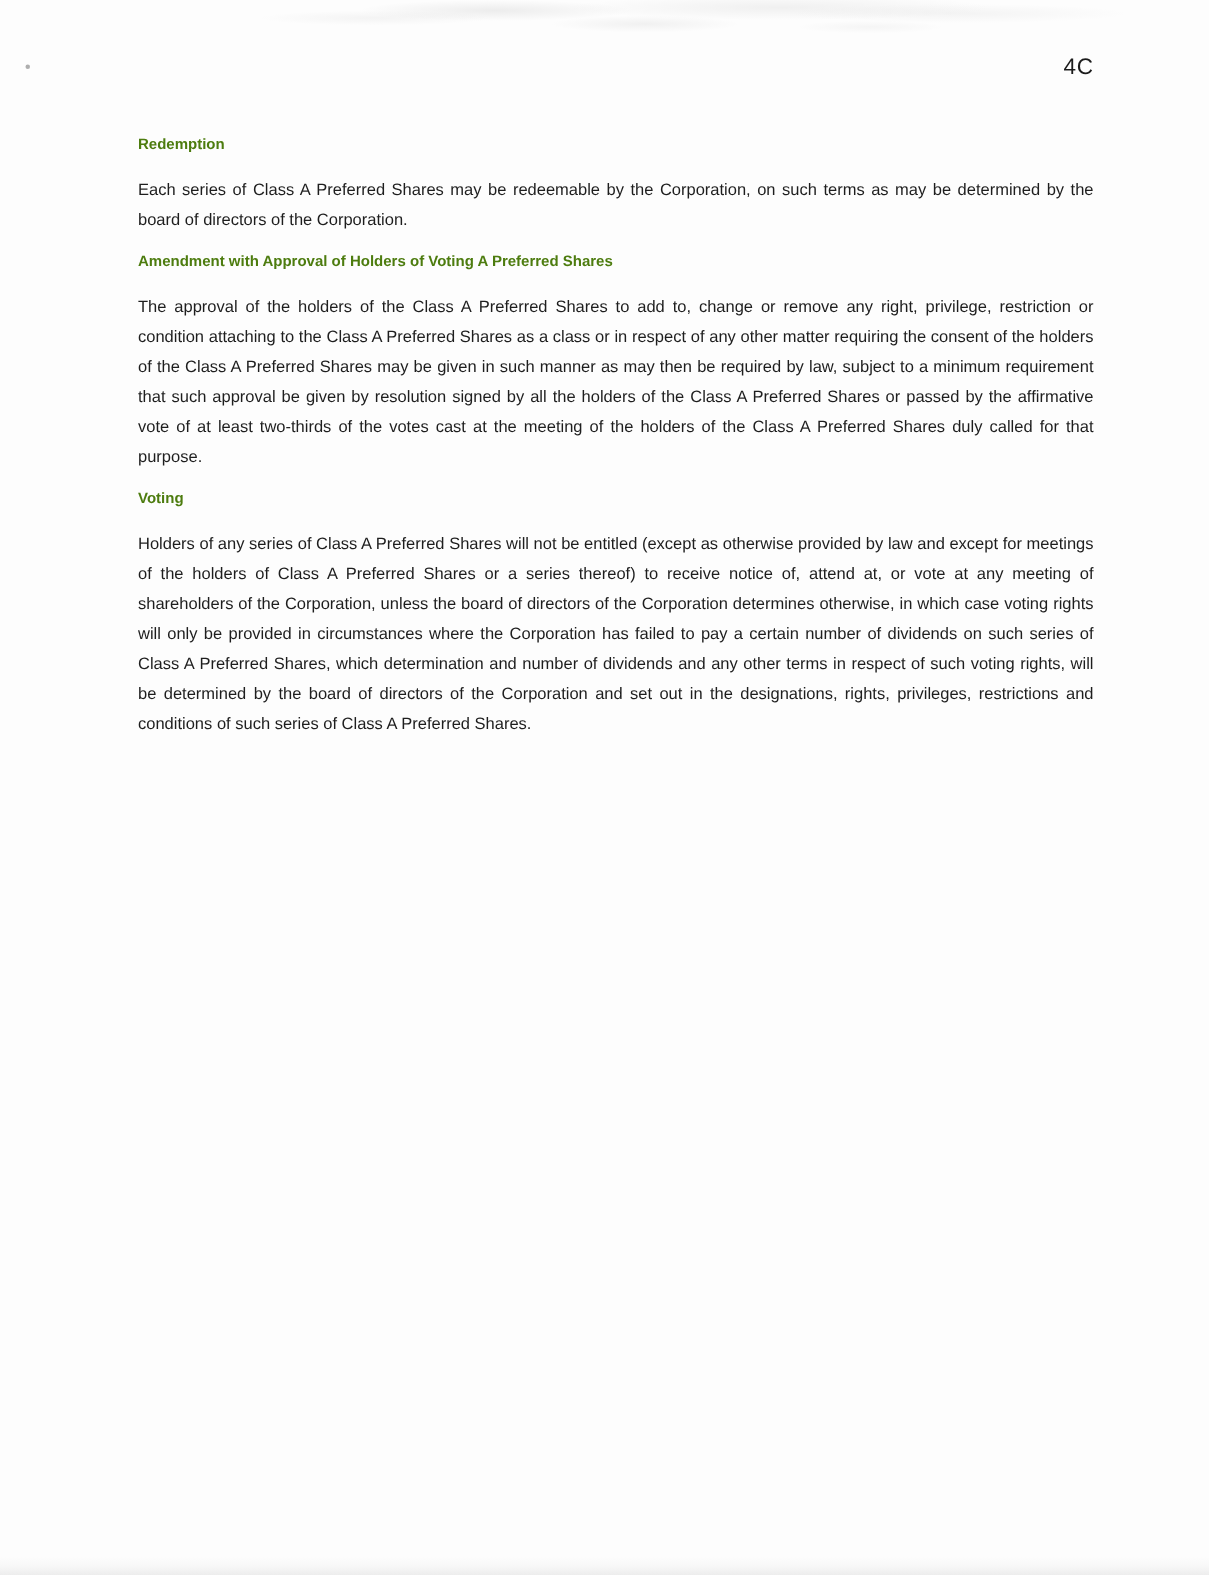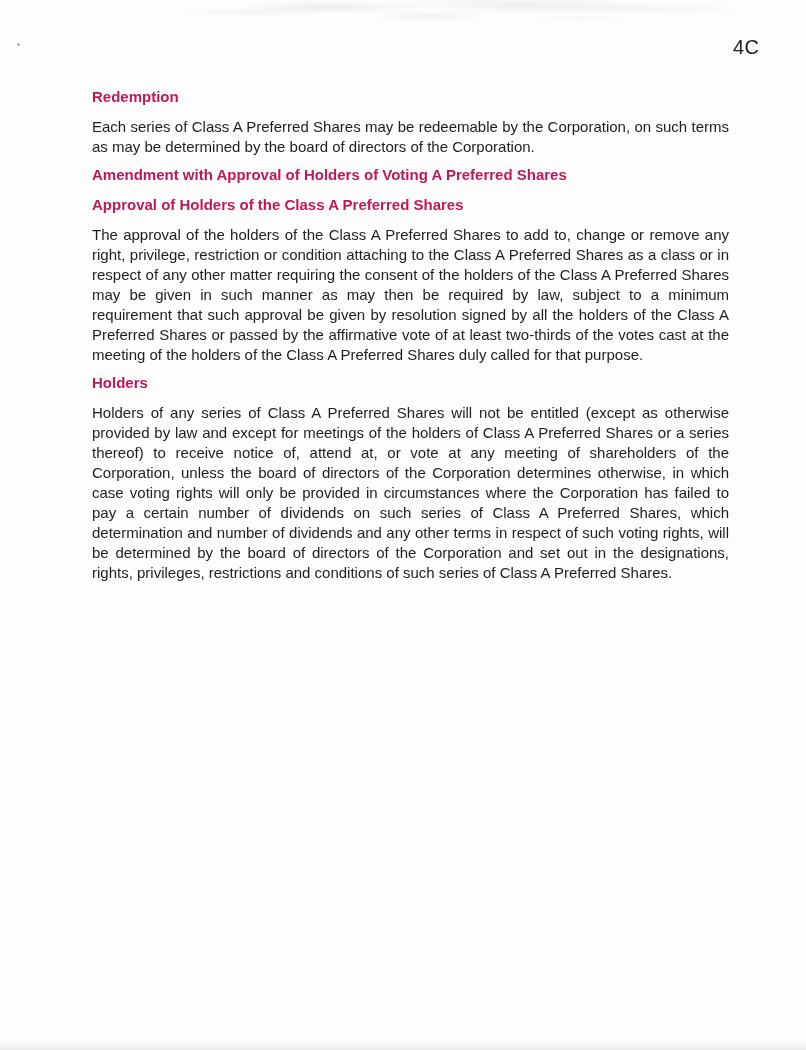--- a/index.html
+++ b/index.html
@@ -46,43 +46,42 @@
     background: linear-gradient(to bottom,
       rgba(130,130,130,0) 0%,
       rgba(130,130,130,0.05) 55%,
       rgba(120,120,120,0.12) 100%);
     pointer-events: none;
   }
   .page-number {
     position: absolute;
     top: 36px;
     left: 709px;
-    font-size: 20px;
+    font-size: 15px;
     letter-spacing: 0.5px;
     color: #1b1b1b;
-    margin-left: 24px;
   }
   .content {
     position: absolute;
     top: 87px;
     left: 92px;
     width: 637px;
   }
   .content section {
     margin: 0 0 5px 0;
   }
   .content h2 {
-    font-size: 15px;
+    font-size: 10px;
     line-height: 20px;
     font-weight: bold;
-    color: #be185d;
+    color: #4d7c0f;
     margin: 0 0 10px 0;
   }
   .content p {
-    font-size: 15px;
+    font-size: 11px;
     line-height: 20px;
     text-align: justify;
     margin: 0 0 8px 0;
     color: #1e1e1e;
   }
 </style>
 </head>
 <body>
 
 <div class="page">
@@ -97,25 +96,24 @@
     <section>
       <h2>Redemption</h2>
       <p>Each series of Class A Preferred Shares may be redeemable by the Corporation, on such terms as may be determined by the board of directors of the Corporation.</p>
     </section>
 
     <section>
       <h2>Amendment with Approval of Holders of Voting A Preferred Shares</h2>
     </section>
 
     <section>
-      <h2>Approval of Holders of the Class A Preferred Shares</h2>
       <p>The approval of the holders of the Class A Preferred Shares to add to, change or remove any right, privilege, restriction or condition attaching to the Class A Preferred Shares as a class or in respect of any other matter requiring the consent of the holders of the Class A Preferred Shares may be given in such manner as may then be required by law, subject to a minimum requirement that such approval be given by resolution signed by all the holders of the Class A Preferred Shares or passed by the affirmative vote of at least two-thirds of the votes cast at the meeting of the holders of the Class A Preferred Shares duly called for that purpose.</p>
     </section>
 
     <section>
-      <h2>Holders</h2>
+      <h2>Voting</h2>
       <p>Holders of any series of Class A Preferred Shares will not be entitled (except as otherwise provided by law and except for meetings of the holders of Class A Preferred Shares or a series thereof) to receive notice of, attend at, or vote at any meeting of shareholders of the Corporation, unless the board of directors of the Corporation determines otherwise, in which case voting rights will only be provided in circumstances where the Corporation has failed to pay a certain number of dividends on such series of Class A Preferred Shares, which determination and number of dividends and any other terms in respect of such voting rights, will be determined by the board of directors of the Corporation and set out in the designations, rights, privileges, restrictions and conditions of such series of Class A Preferred Shares.</p>
     </section>
 
   </div>
 
   <div class="scan-noise-bottom"></div>
 </div>
 
 </body></html>

